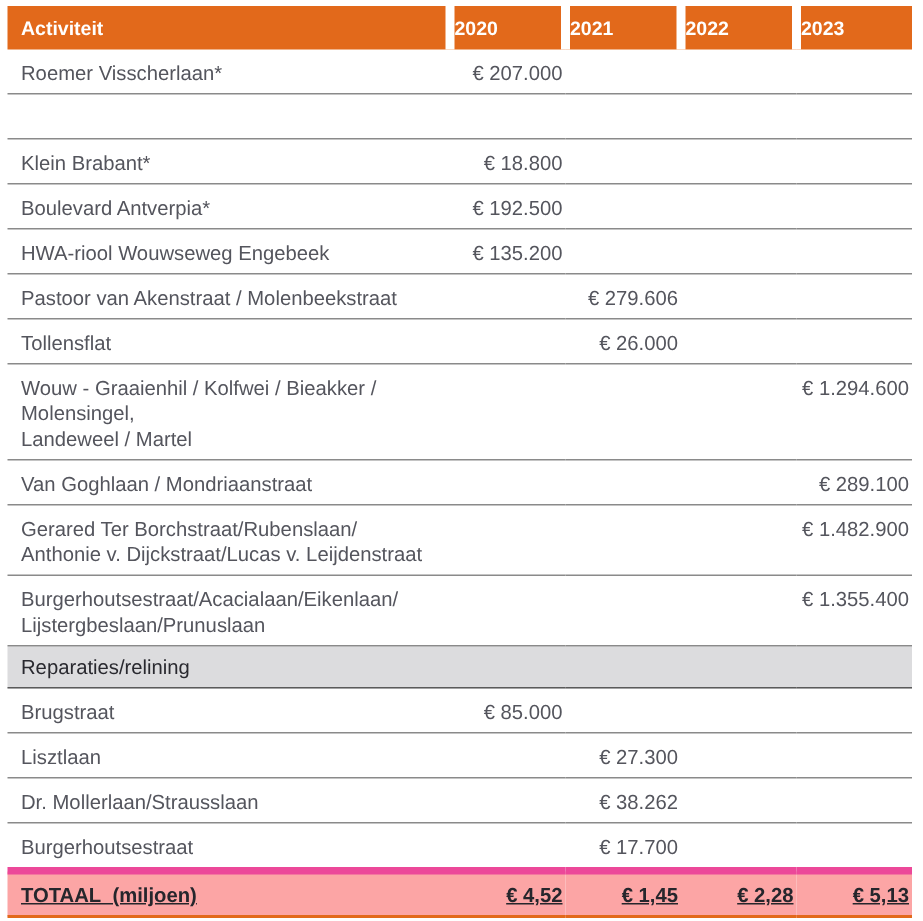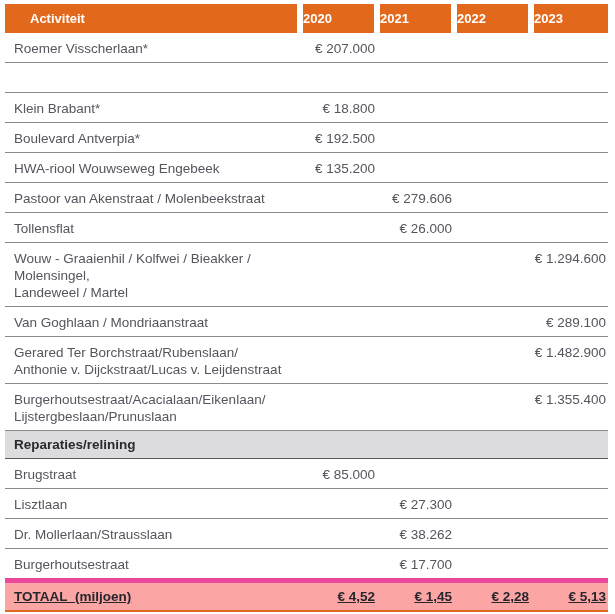--- a/index.html
+++ b/index.html
@@ -22,21 +22,21 @@
   thead th {
     background: #e2691b;
     color: #ffffff;
     font-size: 13px;
     font-weight: bold;
     height: 29px;
     padding: 0;
   }
   th.h-activity {
     text-align: left;
-    padding-left: 25px;
+    padding-left: 9px;
     margin-left: 21px;
   }
   th.h-year {
     text-align: left;
     border-left: 6px solid #ffffff;
   }
 
   tbody td {
     border-bottom: 1px solid #8a8a8a;
     font-size: 13.5px;
@@ -50,21 +50,21 @@
     text-align: right;
     padding-right: 2px;
     white-space: nowrap;
   }
   tr.empty-row td { height: 30px; }
   .l2 { display: block; }
 
   tr.section-row td {
     background: #dcdcde;
     color: #29292f;
-    font-weight: bold;
+    font-weight: normal;
     border-top: 1px solid #5a5a5a;
     border-bottom: 1px solid #5a5a5a;
     padding: 5px 0 5px 9px;
     font-size: 13.5px;
   }
   tr.total-row td {
     background: #fca5a5;
     color: #26262c;
     font-weight: bold;
     border-top: 5px solid #ec4899;

